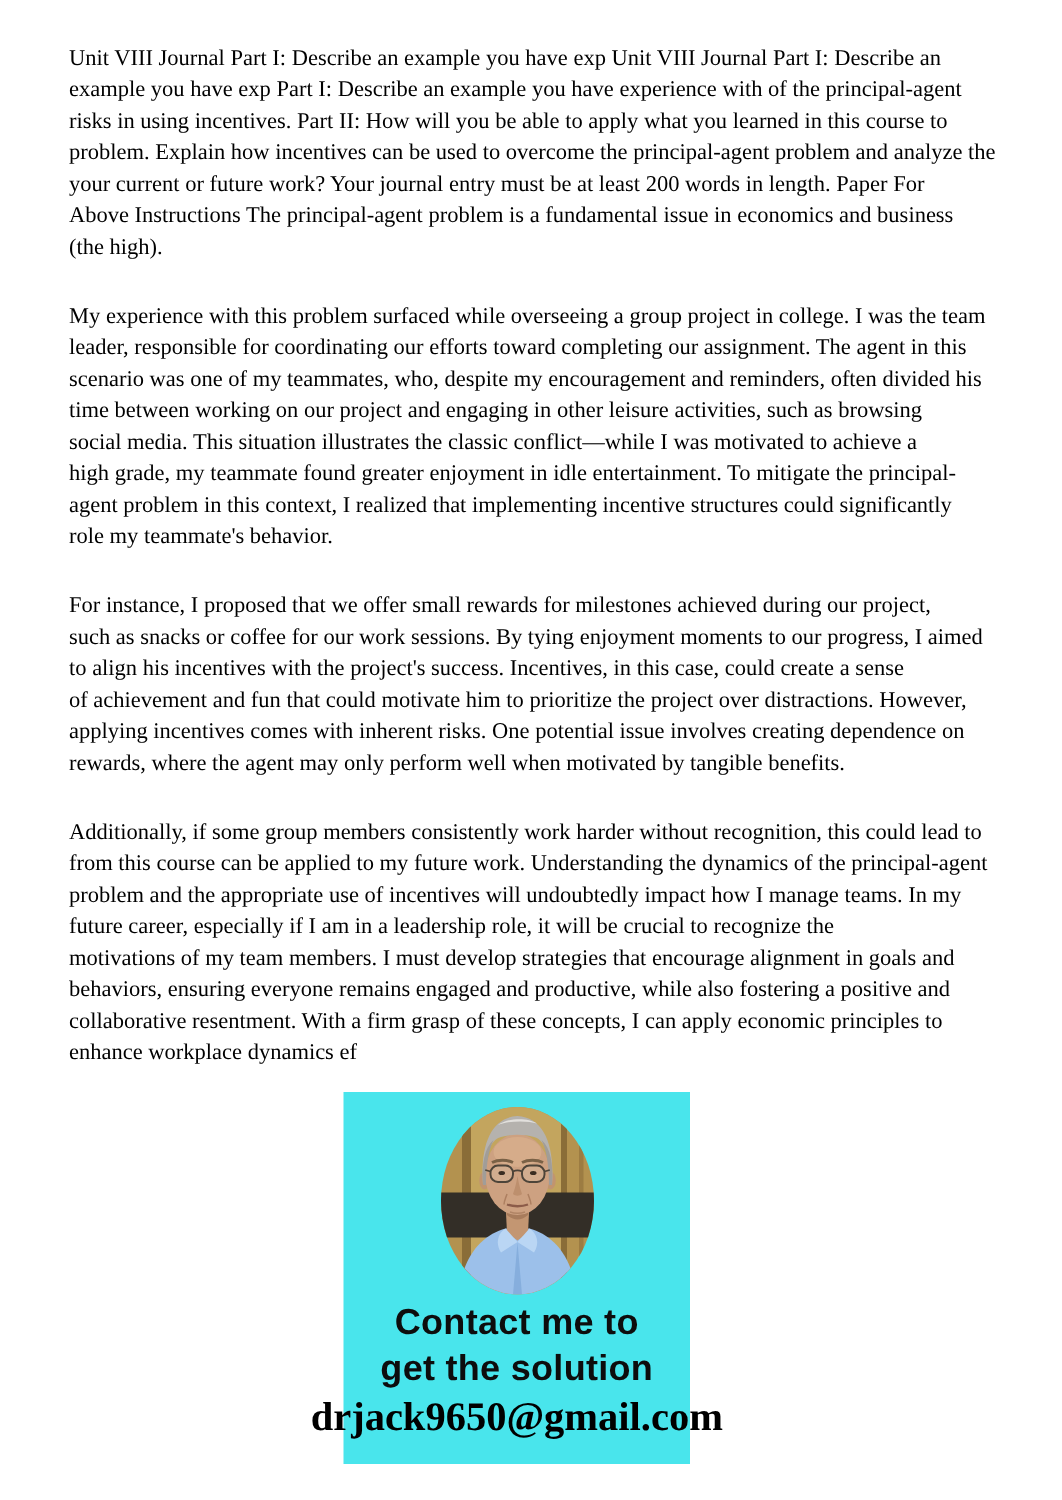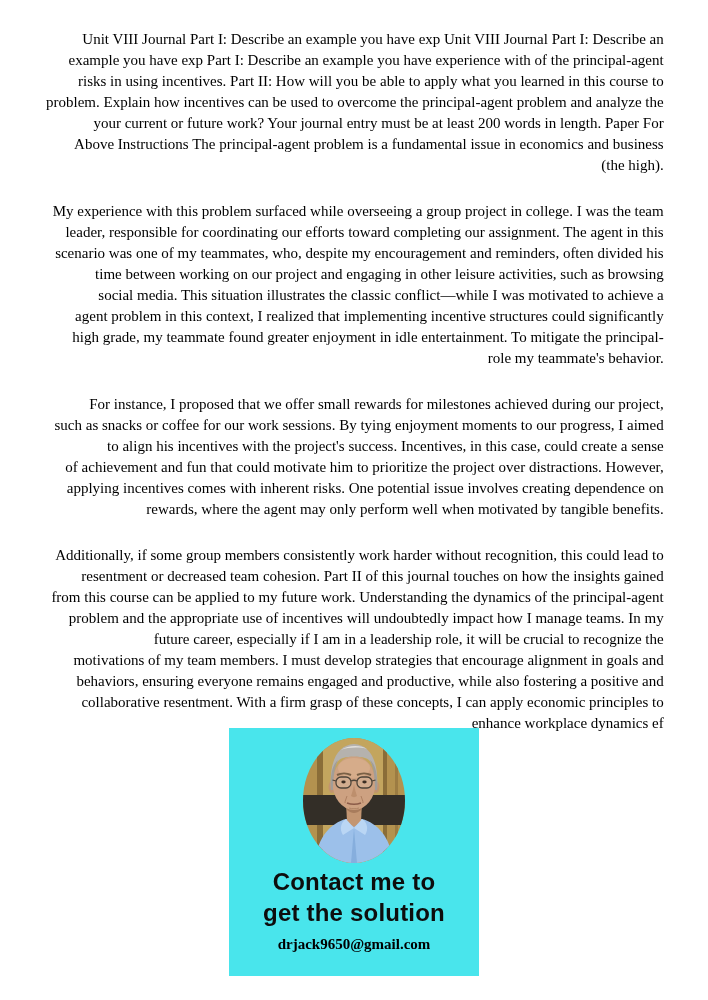--- a/index.html
+++ b/index.html
@@ -15,33 +15,32 @@
     overflow: hidden;
     font-family: "Liberation Serif", serif;
   }
   .doc-text {
     position: absolute;
     left: 46px;
     top: 29px;
     font-size: 15px;
     line-height: 21px;
     color: #000000;
-    text-align: right;
   }
   .paragraph {
     margin: 0 0 25px 0;
   }
   .line {
     white-space: pre;
   }
   .contact-card {
     position: absolute;
     left: 229px;
     top: 728px;
-    width: 250px;
+    width: 231px;
     height: 248px;
     background: #49e5ec;
     box-sizing: border-box;
     display: flex;
     flex-direction: column;
     align-items: center;
     padding-top: 10px;
     z-index: 2;
   }
   .photo-wrap {
@@ -61,21 +60,21 @@
     font-size: 24px;
     line-height: 31px;
     color: #0d0d0d;
     text-align: center;
     letter-spacing: 0.2px;
   }
   .card-email {
     margin-top: 1px;
     font-family: "Liberation Serif", serif;
     font-weight: bold;
-    font-size: 15px;
+    font-size: 27px;
     line-height: 30px;
     color: #000000;
     text-align: right;
   }
 </style>
 </head>
 <body>
 
 <div class="page">
 
@@ -88,35 +87,34 @@
         <div class="line">your current or future work? Your journal entry must be at least 200 words in length. Paper For</div>
         <div class="line">Above Instructions The principal-agent problem is a fundamental issue in economics and business</div>
         <div class="line">(the high).</div>
       </div>
       <div class="paragraph">
         <div class="line">My experience with this problem surfaced while overseeing a group project in college. I was the team</div>
         <div class="line">leader, responsible for coordinating our efforts toward completing our assignment. The agent in this</div>
         <div class="line">scenario was one of my teammates, who, despite my encouragement and reminders, often divided his</div>
         <div class="line">time between working on our project and engaging in other leisure activities, such as browsing</div>
         <div class="line">social media. This situation illustrates the classic conflict—while I was motivated to achieve a</div>
+        <div class="line">high grade, my teammate found greater enjoyment in idle entertainment. To mitigate the principal-</div>
         <div class="line">agent problem in this context, I realized that implementing incentive structures could significantly</div>
-        <div class="line">high grade, my teammate found greater enjoyment in idle entertainment. To mitigate the principal-</div>
         <div class="line">role my teammate's behavior.</div>
       </div>
       <div class="paragraph">
         <div class="line">For instance, I proposed that we offer small rewards for milestones achieved during our project,</div>
         <div class="line">such as snacks or coffee for our work sessions. By tying enjoyment moments to our progress, I aimed</div>
         <div class="line">to align his incentives with the project's success. Incentives, in this case, could create a sense</div>
         <div class="line">of achievement and fun that could motivate him to prioritize the project over distractions. However,</div>
         <div class="line">applying incentives comes with inherent risks. One potential issue involves creating dependence on</div>
         <div class="line">rewards, where the agent may only perform well when motivated by tangible benefits.</div>
       </div>
       <div class="paragraph">
         <div class="line">Additionally, if some group members consistently work harder without recognition, this could lead to</div>
-        <div class="line">resentment or decreased team cohesion. Part II of this journal touches on how the insights gained</div>
         <div class="line">from this course can be applied to my future work. Understanding the dynamics of the principal-agent</div>
         <div class="line">problem and the appropriate use of incentives will undoubtedly impact how I manage teams. In my</div>
         <div class="line">future career, especially if I am in a leadership role, it will be crucial to recognize the</div>
         <div class="line">motivations of my team members. I must develop strategies that encourage alignment in goals and</div>
         <div class="line">behaviors, ensuring everyone remains engaged and productive, while also fostering a positive and</div>
         <div class="line">collaborative resentment. With a firm grasp of these concepts, I can apply economic principles to</div>
         <div class="line">enhance workplace dynamics ef</div>
       </div>
     </div>
 

